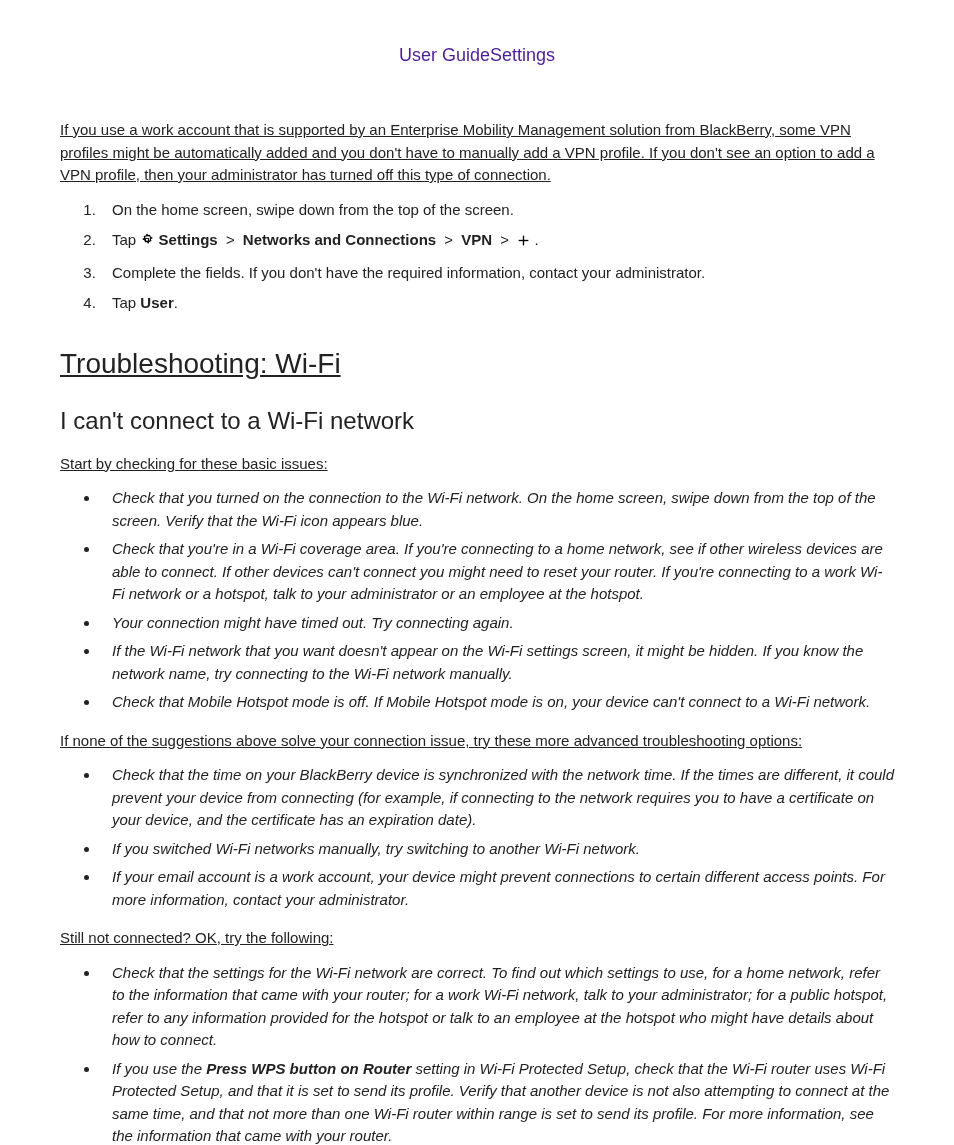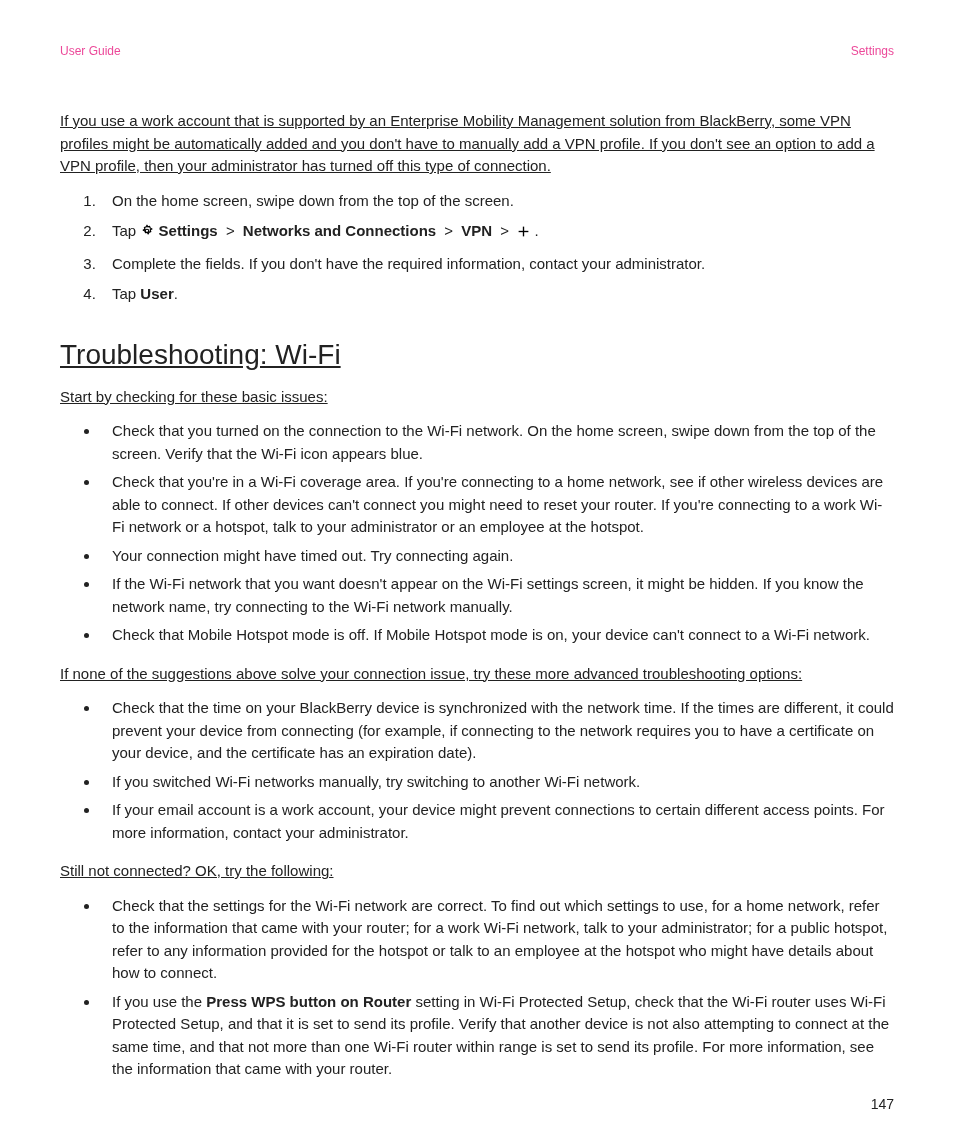--- a/index.html
+++ b/index.html
@@ -13,40 +13,41 @@
   }
   .page {
     width: 954px;
     min-height: 1145px;
     box-sizing: border-box;
     padding: 42px 60px 30px 60px;
     position: relative;
   }
   .runhead {
     display: flex;
-    justify-content: space-between;
-    font-size: 12px;
-    color: #ec4899;
+    justify-content: center;
+    font-size: 18px;
+    color: #4c1d95;
     margin-bottom: 50px;
   }
   .intro {
     margin-bottom: 14px;
   }
   ol.steps {
     margin: 0 0 28px 0;
     padding-left: 40px;
   }
   ol.steps li {
     padding-left: 12px;
     margin-bottom: 8px;
   }
   ul.bullets {
     list-style: disc;
     margin: 0 0 16px 0;
     padding-left: 40px;
+    font-style: italic;
   }
   ul.bullets li {
     padding-left: 12px;
     margin-bottom: 6px;
   }
   h1.h1 {
     font-weight: 400;
     font-size: 28px;
     margin: 28px 0 10px 0;
     color: #222;
@@ -115,20 +116,21 @@
     </li>
     <li>
       <span>Complete the fields. If you don't have the required information, contact your administrator.</span>
     </li>
     <li>
       <span>Tap </span><span class="b">User</span><span>.</span>
     </li>
   </ol>
 
   <h1 class="h1">Troubleshooting: Wi-Fi</h1>
+  <h2 class="h2">I can't connect to a Wi-Fi network</h2>
 
   <p class="para">Start by checking for these basic issues:</p>
 
   <ul class="bullets">
     <li>Check that you turned on the connection to the Wi-Fi network. On the home screen, swipe down from the top of the screen. Verify that the Wi-Fi icon appears blue.</li>
     <li>Check that you're in a Wi-Fi coverage area. If you're connecting to a home network, see if other wireless devices are able to connect. If other devices can't connect you might need to reset your router. If you're connecting to a work Wi-Fi network or a hotspot, talk to your administrator or an employee at the hotspot.</li>
     <li>Your connection might have timed out. Try connecting again.</li>
     <li>If the Wi-Fi network that you want doesn't appear on the Wi-Fi settings screen, it might be hidden. If you know the network name, try connecting to the Wi-Fi network manually.</li>
     <li>Check that Mobile Hotspot mode is off. If Mobile Hotspot mode is on, your device can't connect to a Wi-Fi network.</li>
   </ul>

